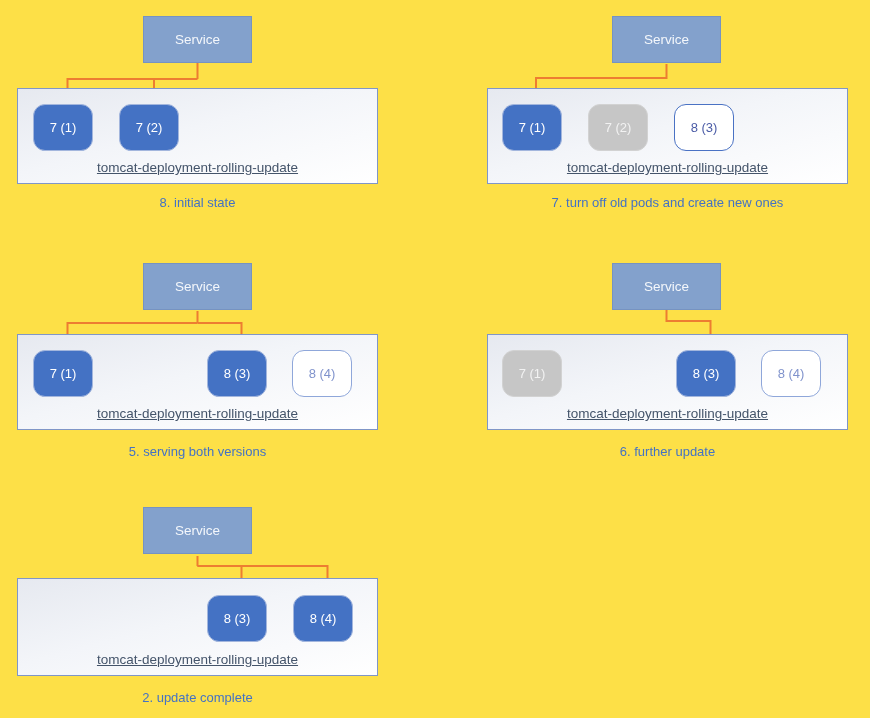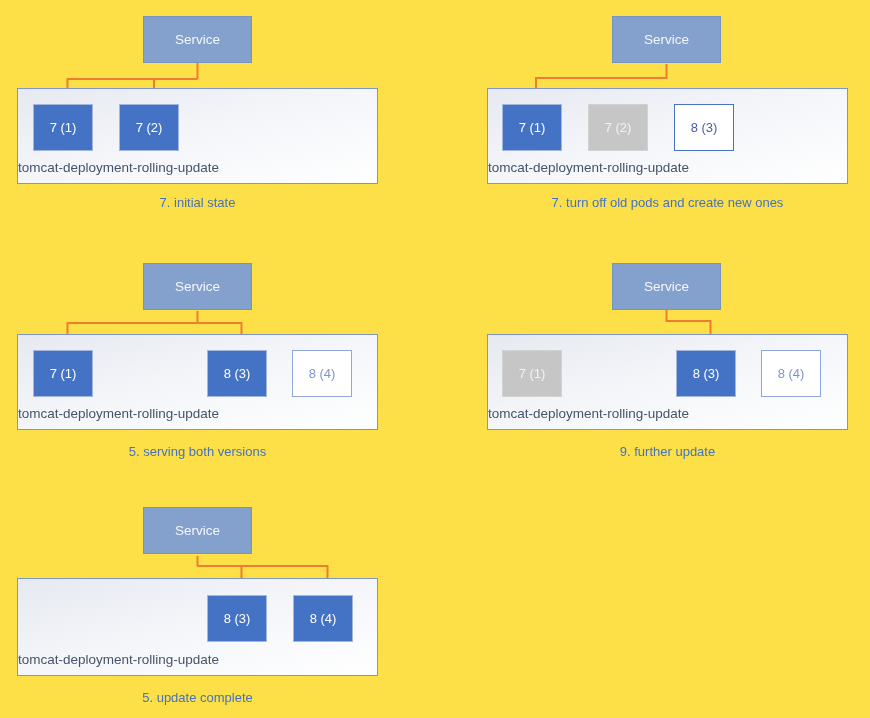--- a/index.html
+++ b/index.html
@@ -16,29 +16,29 @@
     color:#f4f7fb;font-size:13.5px;
     display:flex;align-items:center;justify-content:center;
   }
   .deployment{
     position:absolute;width:361px;height:96px;box-sizing:border-box;
     border:1px solid #8096c7;
     background:linear-gradient(to bottom right,#e6e9f0 0%,#f3f5f9 45%,#ffffff 100%);
   }
   .pod{
     position:absolute;top:15px;width:60px;height:47px;box-sizing:border-box;
-    font-size:13px;display:flex;align-items:center;justify-content:center;
+    font-size:13px;display:flex;align-items:center;justify-content:center;border-radius:12px;
   }
   .pod.active{background:#4472c4;color:#ffffff;border:1px solid #a3b6dd;}
   .pod.off{background:#c6c6c6;color:#f2f2f2;border:1px solid #d2d2d2;}
   .pod.new{background:#ffffff;color:#4a5ba6;border:1px solid #4a72c4;}
   .pod.pending{background:#ffffff;color:#8093cc;border:1px solid #8fa7da;}
   .deployment-label{
-    position:absolute;left:0;right:0;bottom:8px;
-    color:#44546a;font-size:13.5px;
+    position:absolute;left:0;right:0;bottom:8px;text-align:center;
+    color:#44546a;font-size:13.5px;text-decoration:underline;
   }
   .caption{
     position:absolute;width:361px;text-align:center;
     color:#4472c4;font-size:13px;
   }
 </style>
 </head>
 <body>
 
 <div class="canvas">
@@ -67,21 +67,21 @@
     <path d="M197.5 566 H327.5 V585" marker-end="url(#ah)"></path>
   </svg>
 
   <section>
     <div class="service" style="left:143px;top:16px">Service</div>
     <div class="deployment" style="left:17px;top:88px">
       <div class="pod active" style="left:15px">7 (1)</div>
       <div class="pod active" style="left:101px">7 (2)</div>
       <div class="deployment-label">tomcat-deployment-rolling-update</div>
     </div>
-    <div class="caption" style="left:17px;top:195px">7. initial state</div>
+    <div class="caption" style="left:17px;top:195px">8. initial state</div>
   </section>
 
   <section>
     <div class="service" style="left:612px;top:16px">Service</div>
     <div class="deployment" style="left:487px;top:88px">
       <div class="pod active" style="left:14px">7 (1)</div>
       <div class="pod off" style="left:100px">7 (2)</div>
       <div class="pod new" style="left:186px">8 (3)</div>
       <div class="deployment-label">tomcat-deployment-rolling-update</div>
     </div>
@@ -100,26 +100,26 @@
   </section>
 
   <section>
     <div class="service" style="left:612px;top:263px">Service</div>
     <div class="deployment" style="left:487px;top:334px">
       <div class="pod off" style="left:14px">7 (1)</div>
       <div class="pod active" style="left:188px">8 (3)</div>
       <div class="pod pending" style="left:273px">8 (4)</div>
       <div class="deployment-label">tomcat-deployment-rolling-update</div>
     </div>
-    <div class="caption" style="left:487px;top:444px">9. further update</div>
+    <div class="caption" style="left:487px;top:444px">6. further update</div>
   </section>
 
   <section>
     <div class="service" style="left:143px;top:507px">Service</div>
     <div class="deployment" style="left:17px;top:578px;height:98px">
       <div class="pod active" style="left:189px;top:16px">8 (3)</div>
       <div class="pod active" style="left:275px;top:16px">8 (4)</div>
       <div class="deployment-label">tomcat-deployment-rolling-update</div>
     </div>
-    <div class="caption" style="left:17px;top:690px">5. update complete</div>
+    <div class="caption" style="left:17px;top:690px">2. update complete</div>
   </section>
 
 </div>
 
 </body></html>

